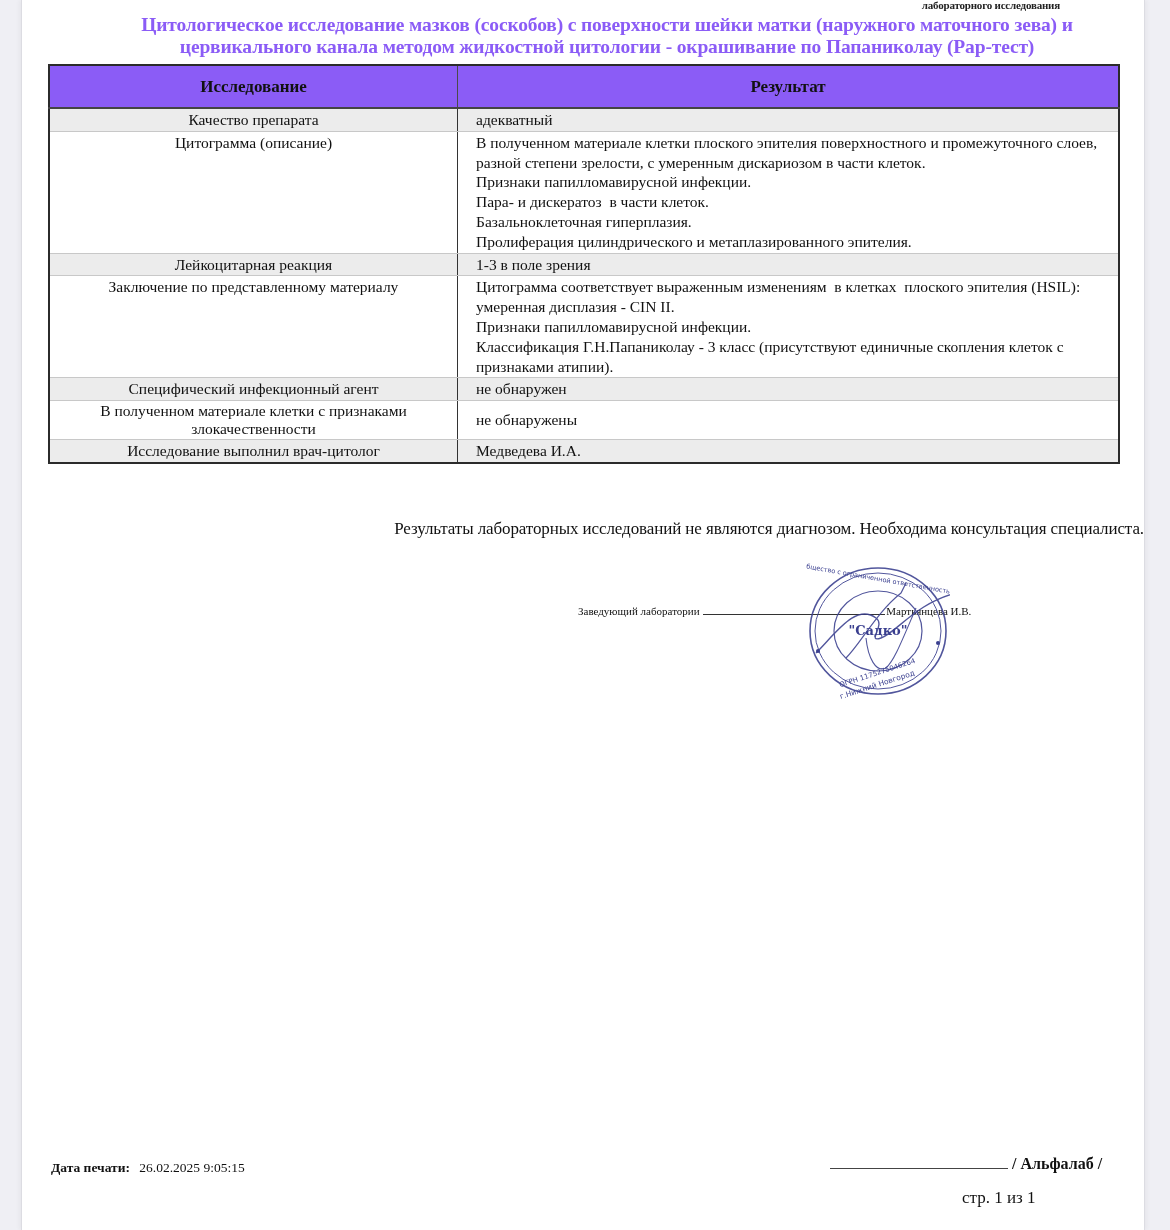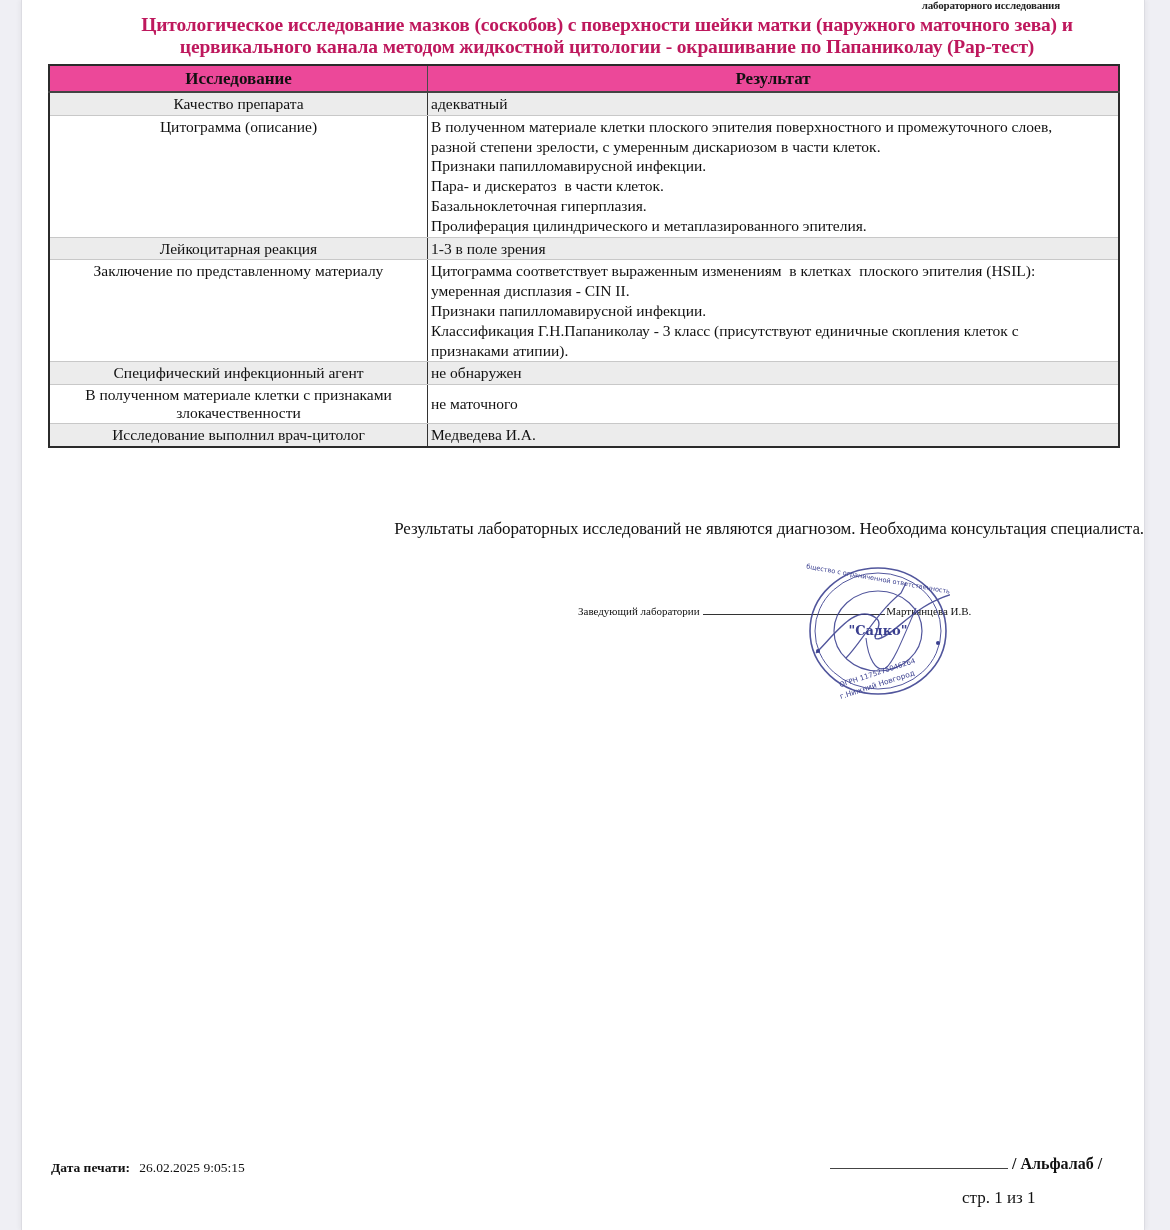--- a/index.html
+++ b/index.html
@@ -16,48 +16,48 @@
     box-shadow: -1px 0 0 #dcdce2, 1px 0 0 #dcdce2, -3px 0 4px rgba(0,0,0,0.04), 3px 0 4px rgba(0,0,0,0.04);
   }
   .top-note {
     position: absolute; right: 84px; top: -1px;
     font-size: 11px; font-weight: bold; color: #222;
     letter-spacing: -0.2px;
   }
   .doc-title {
     position: absolute; left: 30px; top: 14px; width: 1110px;
     text-align: center;
-    color: #be185d;
+    color: #8b5cf6;
     font-weight: bold;
     font-size: 19.5px;
     line-height: 22px;
     letter-spacing: -0.15px;
   }
   table.results {
     position: absolute; left: 26px; top: 64px;
     width: 1072px;
     border-collapse: collapse;
     border: 2px solid #2b2b2b;
     font-size: 15.5px;
   }
   table.results th {
-    background: #ec4899;
+    background: #8b5cf6;
     font-weight: bold;
     font-size: 17px;
     height: 25px;
     border: 1px solid #4a4a4a;
     border-bottom: 2px solid #444;
-    padding: 0;
+    padding: 8px;
   }
   table.results td {
     border-left: 1px solid #333;
     border-right: 1px solid #333;
     border-top: 1px solid #c8c8c8;
     border-bottom: 1px solid #c8c8c8;
-    padding: 1px 3px;
+    padding: 1px 18px;
     vertical-align: top;
     line-height: 19.8px;
   }
   table.results td.param { width: 371px; text-align: center; }
   table.results td.value { text-align: left; }
   table.results tr.shaded td { background: #ececec; }
   table.results tr.mid td.value { vertical-align: middle; }
   table.results tr.multi td.param { line-height: 18px; }
   .value-line { display: block; white-space: nowrap; }
   .value-wrap { display: block; }
@@ -149,21 +149,21 @@
         <td class="value">
           <span class="value-line">не обнаружен</span>
         </td>
       </tr>
       <tr class="mid multi">
         <td class="param">
           <span class="value-wrap">В полученном материале клетки с признаками</span>
           <span class="value-wrap">злокачественности</span>
         </td>
         <td class="value">
-          <span class="value-line">не маточного</span>
+          <span class="value-line">не обнаружены</span>
         </td>
       </tr>
       <tr class="shaded">
         <td class="param">Исследование выполнил врач-цитолог</td>
         <td class="value">
           <span class="value-line">Медведева И.А.</span>
         </td>
       </tr>
     </tbody>
   </table>

